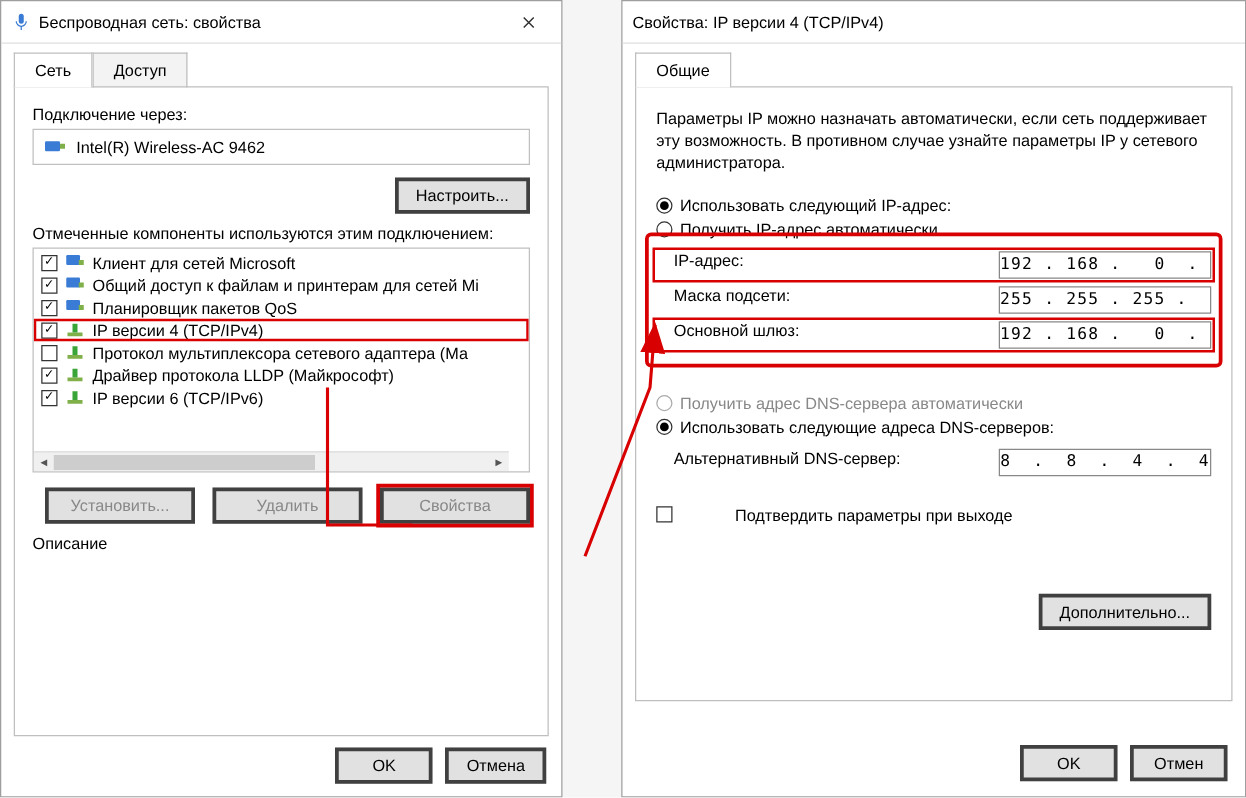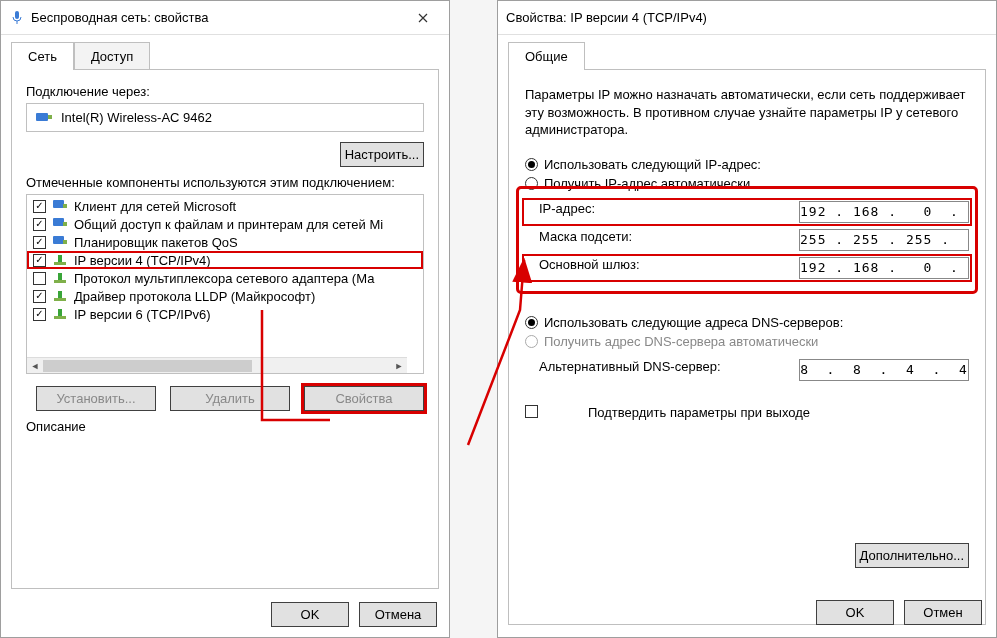--- a/index.html
+++ b/index.html
@@ -13,21 +13,21 @@
   .close-btn { width:36px; height:30px; display:flex; align-items:center; justify-content:center; color:#444; }
   .close-btn svg { width:10px; height:10px; }
   .tab-row { display:flex; padding:6px 10px 0 10px; }
   .tab { padding:6px 16px 6px 16px; font-size:13px; background:#fff; border:1px solid #bfbfbf; border-bottom:none; position:relative; top:1px;}
   .tab.active { background:#fff; z-index:2; }
   .tab.inactive { background:#f3f3f3; }
   .tab-body { border:1px solid #bfbfbf; margin:0 10px 0 10px; padding:14px 14px 14px 14px; font-size:13px; }
   .label { font-size:13px; margin-bottom:4px; }
   .adapter-box { border:1px solid #c0c0c0; padding:6px 8px; display:flex; align-items:center; margin-bottom:10px; }
   .adapter-icon { width:18px; height:14px; margin-right:8px; }
-  .btn { background:#e1e1e1; border:1px solid #404040; padding:4px 4px; font-size:13px; min-width:78px; text-align:center; }
+  .btn { background:#e1e1e1; border:3px solid #404040; padding:4px 14px; font-size:13px; min-width:78px; text-align:center; }
   .btn.disabled { color:#888; }
   .btn-row { display:flex; justify-content:flex-end; margin-bottom:8px; }
   .comp-list { border:1px solid #c0c0c0; height:180px; overflow:hidden; position:relative; background:#fff;}
   .comp-inner { padding:2px 0; }
   .comp-item { display:flex; align-items:center; padding:1px 6px; font-size:13px; white-space:nowrap; }
   .comp-item.selected { outline:2px solid #d80000; outline-offset:-2px; }
   .chk { width:13px; height:13px; border:1px solid #333; margin-right:6px; display:flex; align-items:center; justify-content:center; background:#fff; flex:none;}
   .chk.checked::after { content:"✓"; font-size:10px; line-height:10px; color:#000;}
   .ic { width:16px; height:16px; margin-right:6px; flex:none; }
   .scroll-h { position:absolute; bottom:0; left:0; right:16px; height:16px; background:#f0f0f0; border-top:1px solid #dcdcdc; display:flex; align-items:center;}
@@ -37,21 +37,21 @@
   .three-btn-row { display:flex; gap:14px; margin:12px 0 8px 10px;}
   .three-btn-row .btn { flex:1; }
   .properties-hl { outline:3px solid #d80000; outline-offset:0px; }
   .group-title { font-size:13px; margin:8px 0 4px 0;}
   .desc-box { border-top:1px solid #e5e5e5; padding-top:0;}
   .desc-text { font-size:13px; color:#000; line-height:1.35;}
   .footer-btns { position:absolute; right:12px; bottom:10px; display:flex; gap:10px;}
   .footer-btns .btn { min-width:78px; }
 
   
-  .win-right .tab-body { padding:16px 16px 16px 16px; height:556px; position:relative;}
+  .win-right .tab-body { padding:16px 16px 16px 16px; height:492px; position:relative;}
   .intro { font-size:13px; line-height:1.35; margin-bottom:18px;}
   .radio-row { display:flex; align-items:center; font-size:13px; margin:4px 0;}
   .radio { width:13px; height:13px; border:1px solid #333; border-radius:50%; margin-right:6px; display:flex; align-items:center; justify-content:center;}
   .radio.checked::after { content:""; width:7px; height:7px; background:#000; border-radius:50%;}
   .radio.disabled { border-color:#aaa;}
   fieldset.ip-group { border:none; padding:0; margin:0 0 14px 0;}
   .field-row { display:flex; align-items:flex-start; margin:6px 0; padding-left:14px;}
   .field-row .flabel { flex:1; font-size:13px;}
   .ip-input { border:1px solid #888; width:170px; height:22px; font-family:"Segoe UI",monospace; font-size:13px; text-align:center; letter-spacing:1px; background:#fff; padding:1px 0;}
   .hl-red { outline:2px solid #d80000; outline-offset:1px;}
@@ -220,26 +220,26 @@
           <input class="ip-input" value="255 . 255 . 255 .   0" style="">
         </div>
         <div class="field-row hl-red">
           <span class="flabel">Основной шлюз:</span>
           <input class="ip-input" value="192 . 168 .   0  .   1" style="">
         </div>
       </div>
     </fieldset>
 
     <div class="radio-row">
+      <span class="radio disabled"></span>
+      <span style="color:#888;">Получить адрес DNS-сервера автоматически</span>
+    </div>
+    <div class="radio-row">
       <span class="radio checked"></span>
       <span>Использовать следующие адреса DNS-серверов:</span>
-    </div>
-    <div class="radio-row">
-      <span class="radio disabled"></span>
-      <span style="color:#888;">Получить адрес DNS-сервера автоматически</span>
     </div>
 
     <fieldset class="ip-group">
       <div class="field-row">
         <span class="flabel">Альтернативный DNS-сервер:</span>
         <input class="ip-input" value="8  .  8  .  4  .  4" style="">
       </div>
     </fieldset>
 
     <div class="confirm-row">

